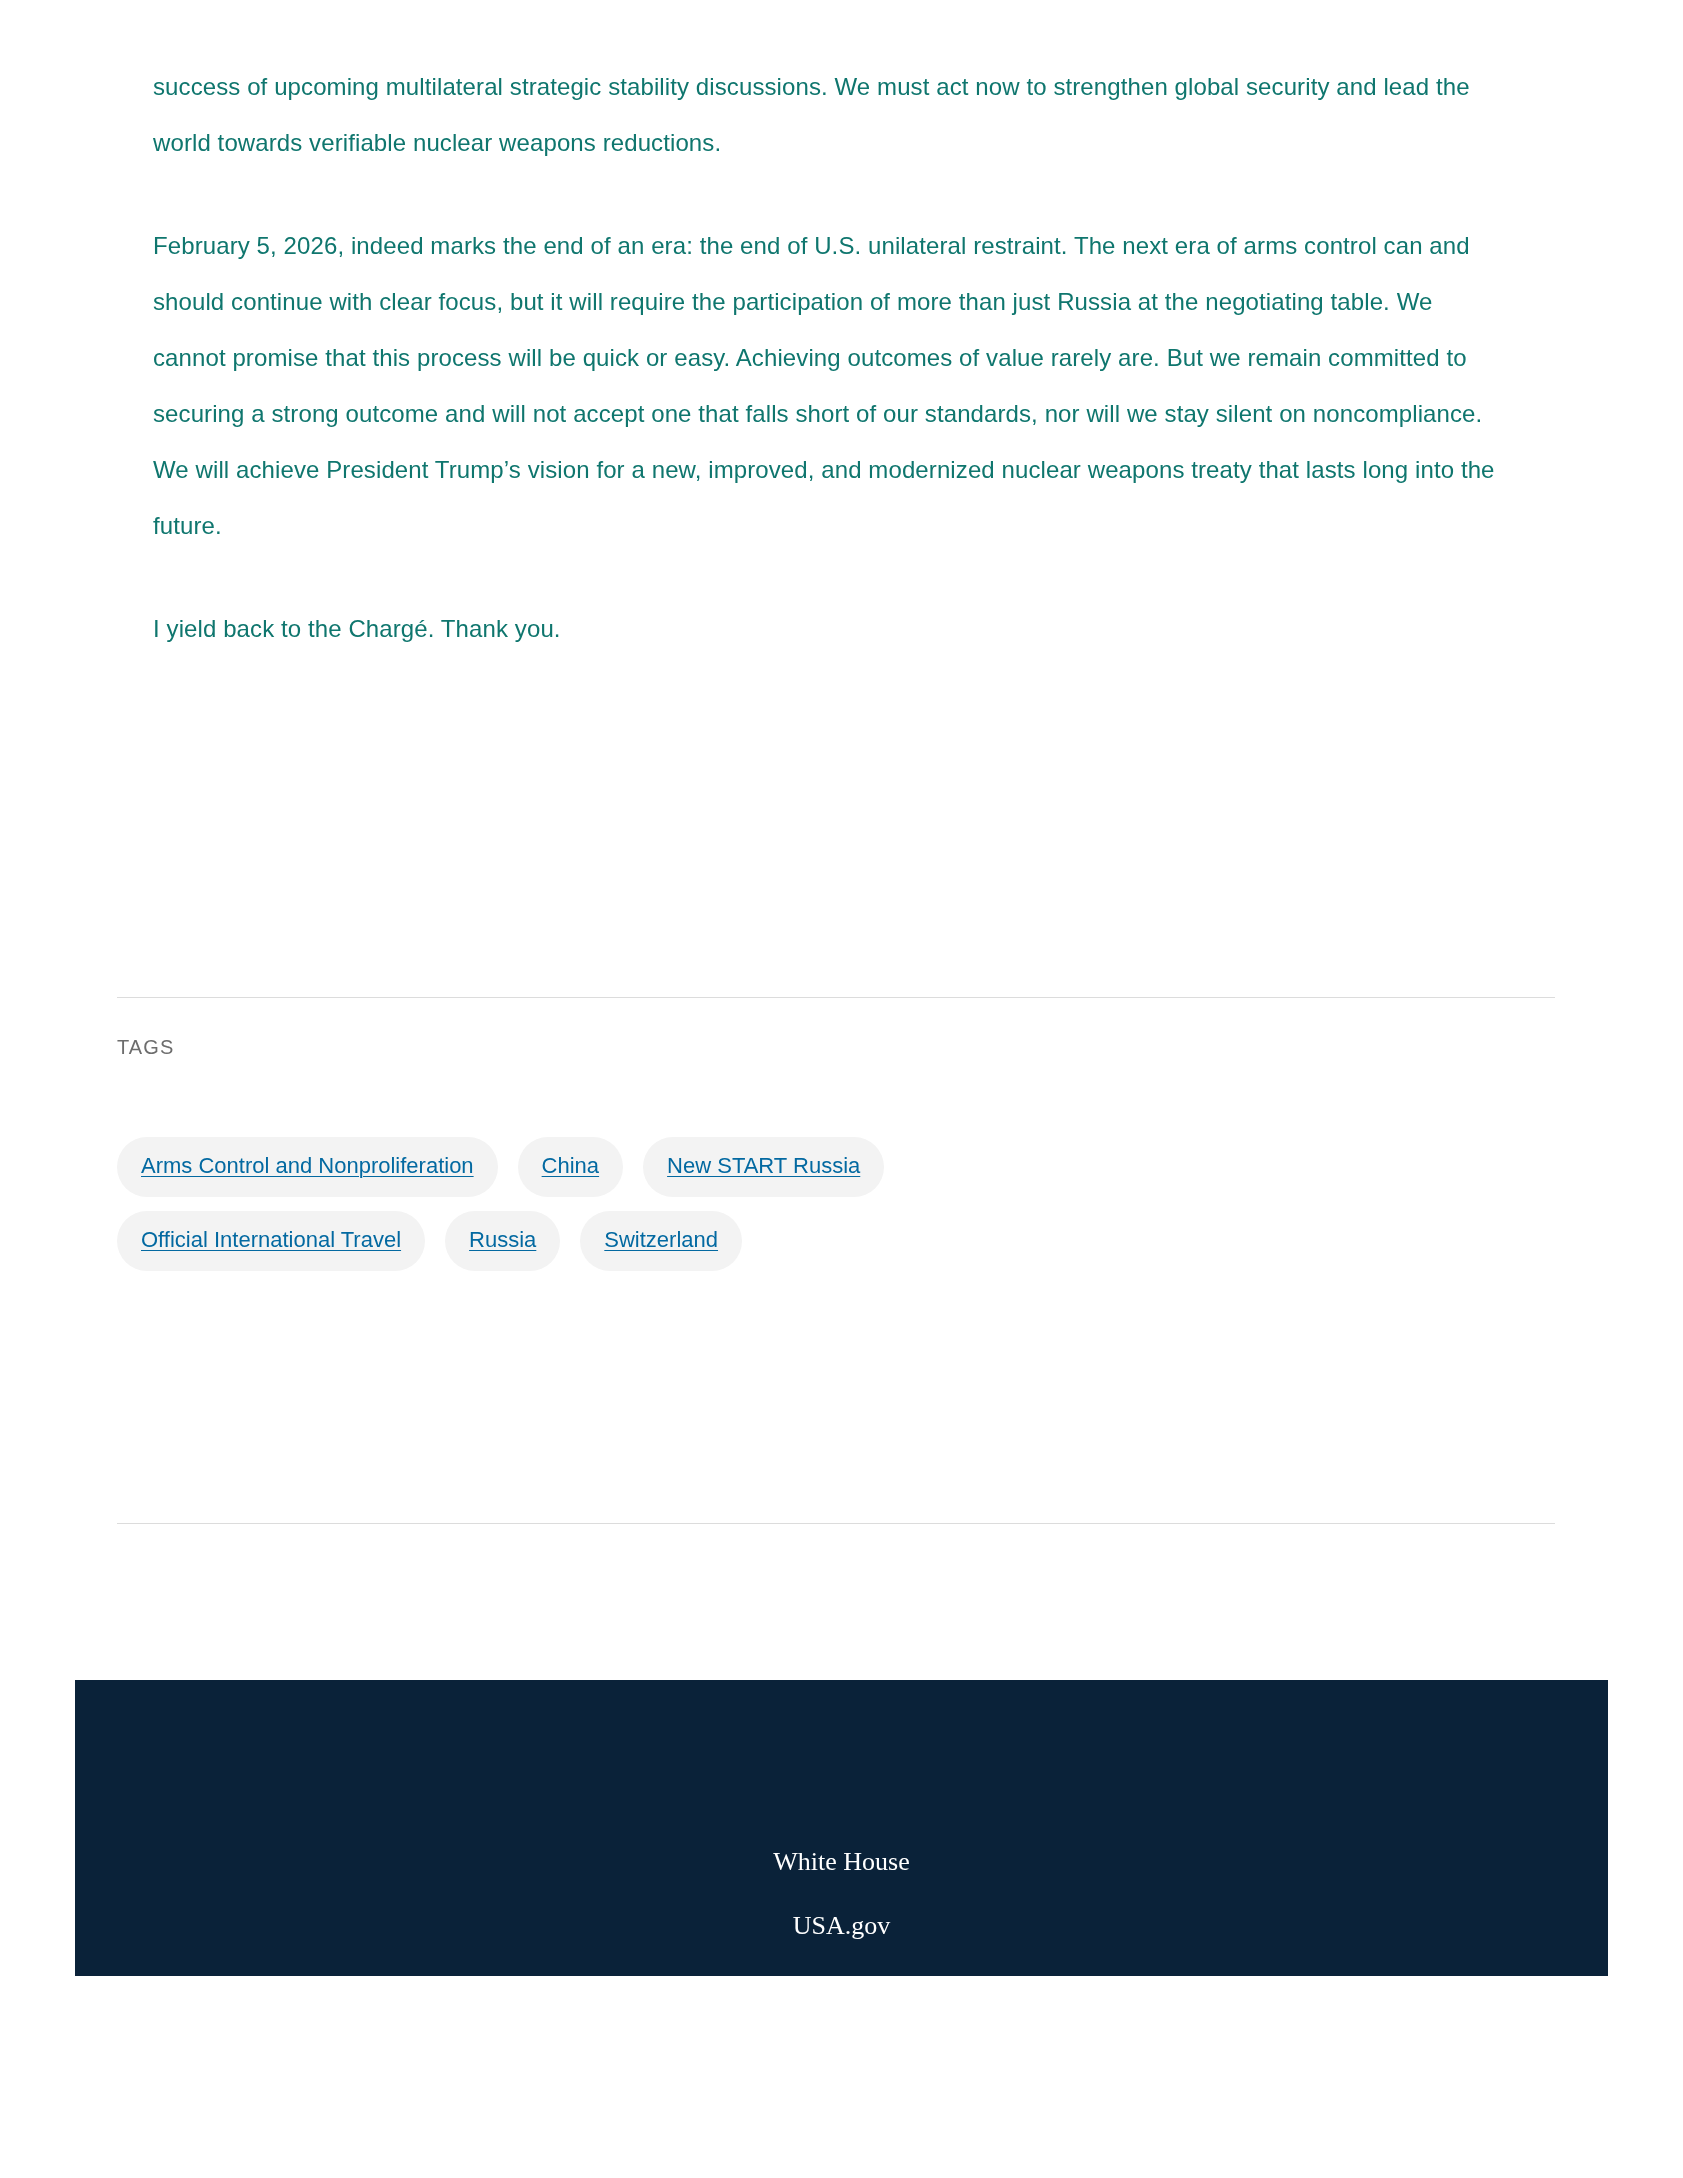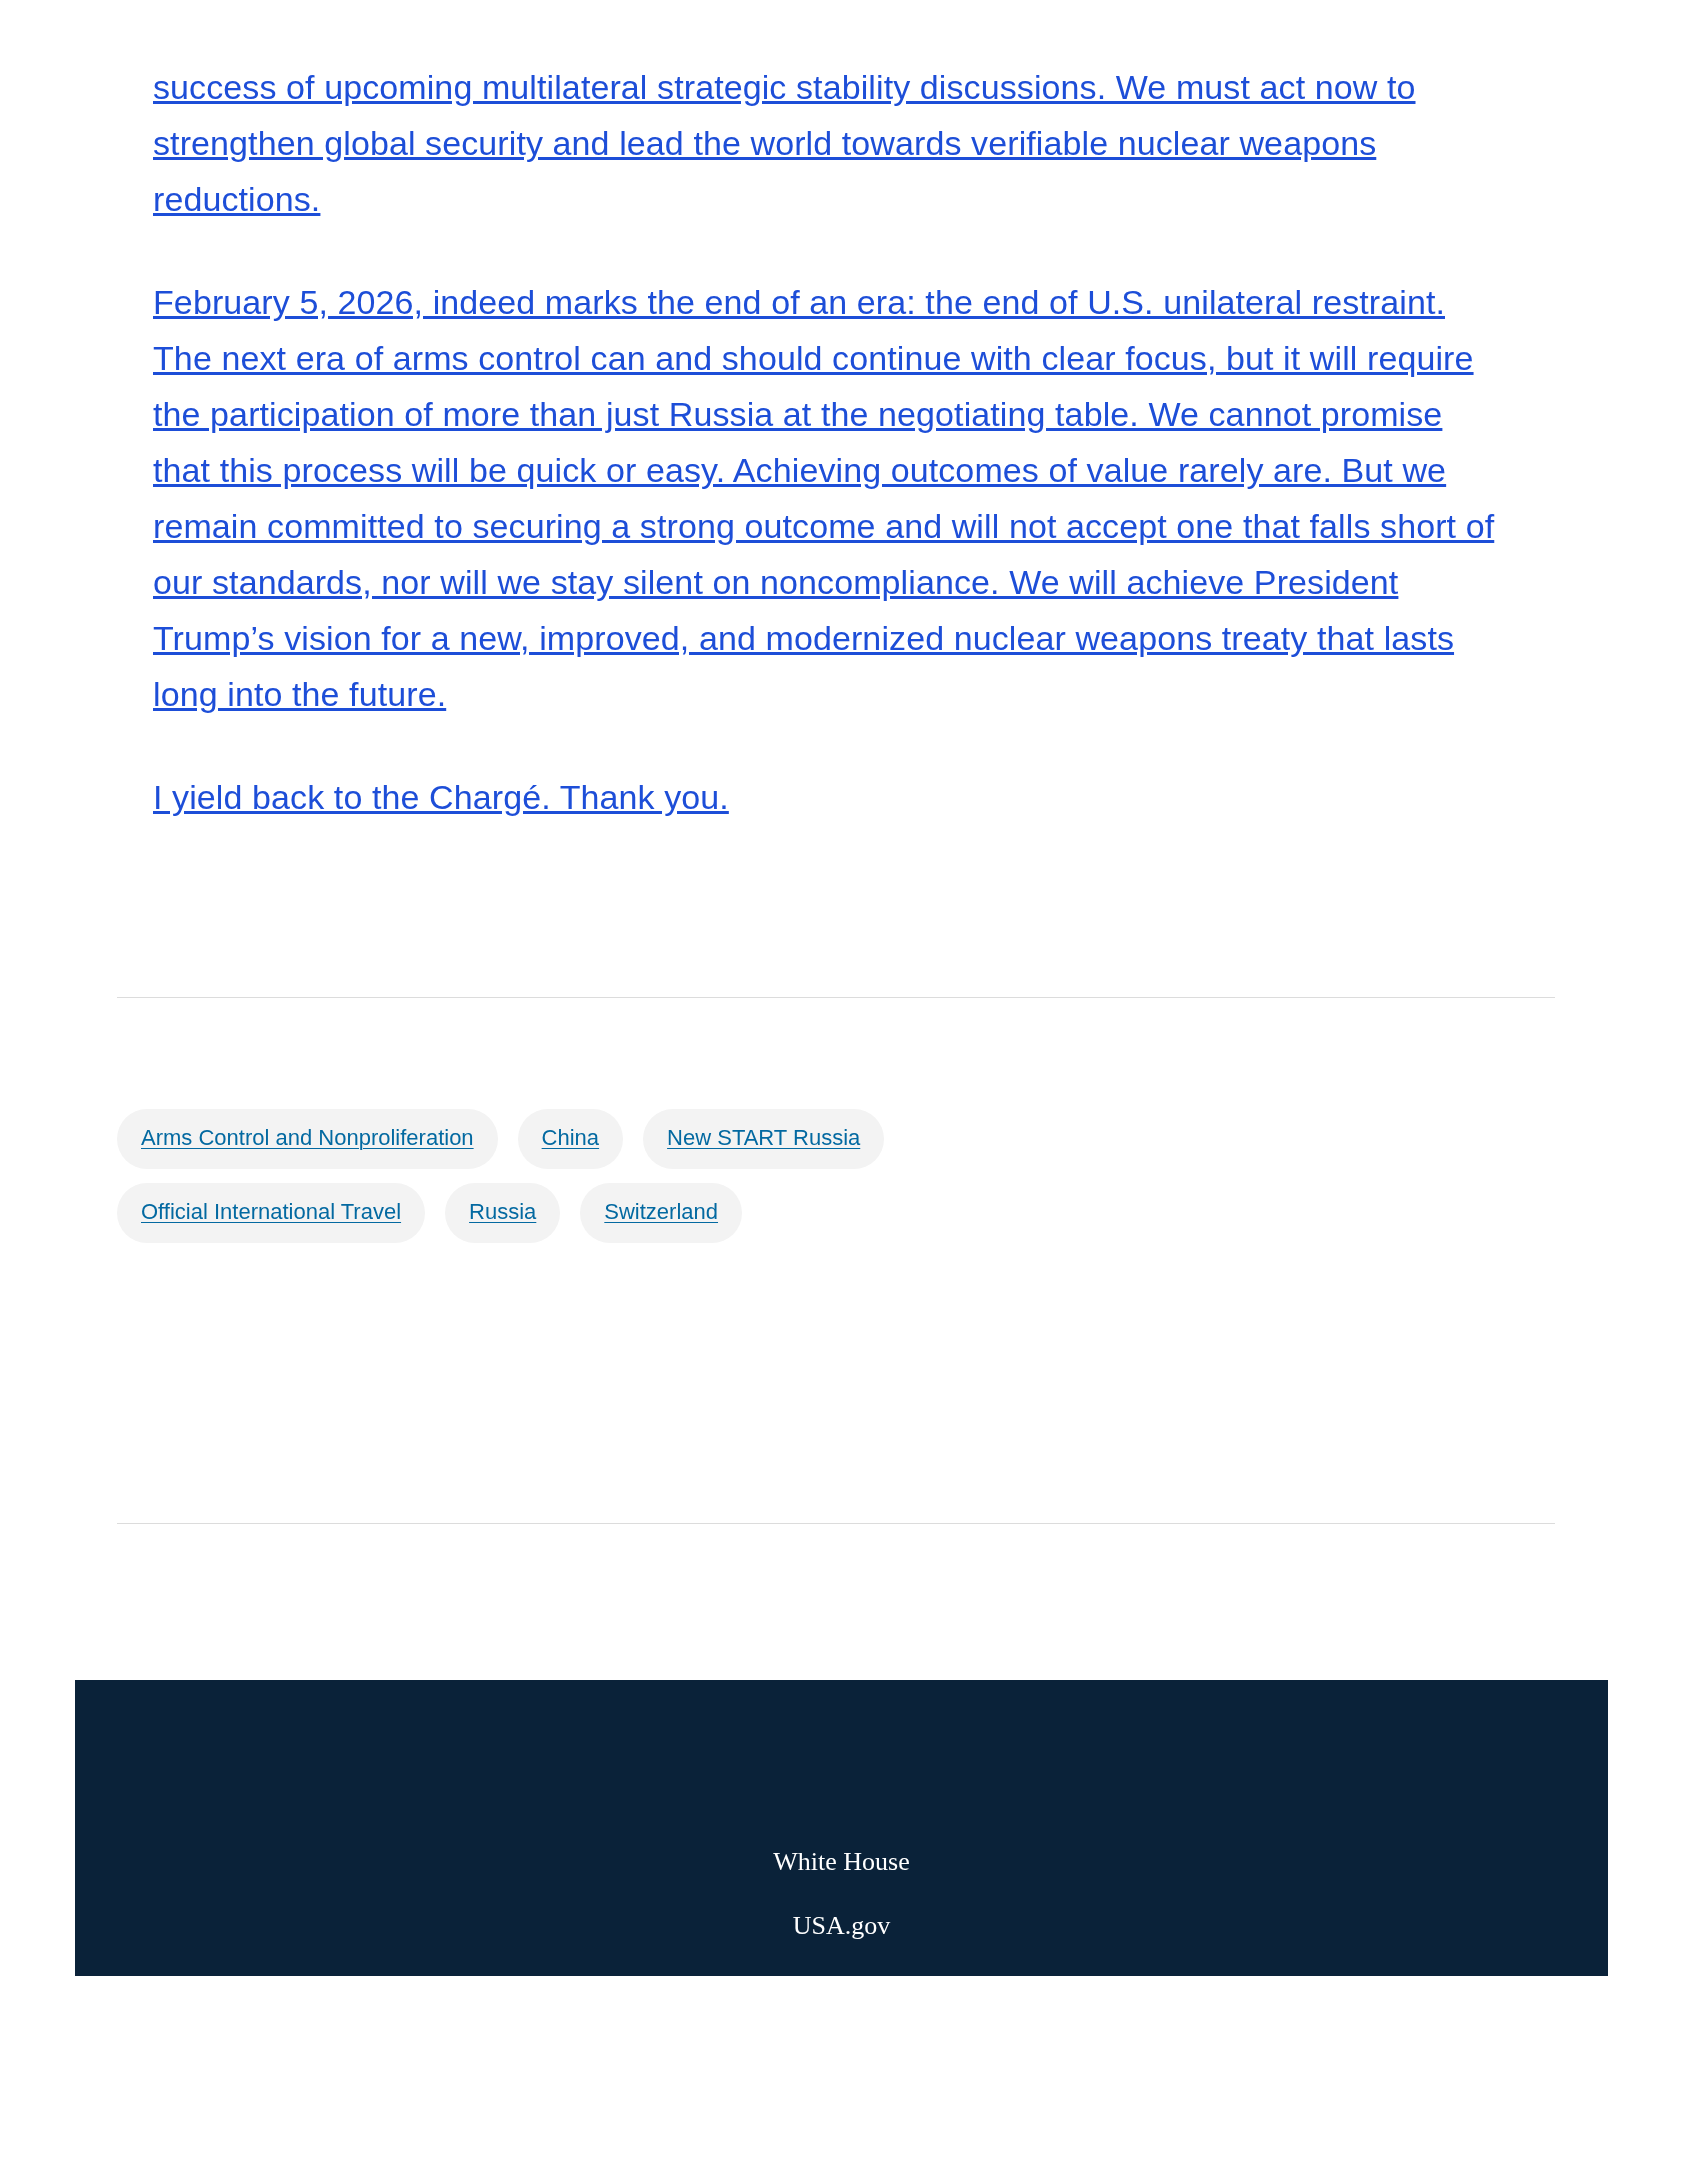--- a/index.html
+++ b/index.html
@@ -23,27 +23,26 @@
   }
 
   
   .article {
     position: absolute;
     left: 153px;
     top: 59px;
     width: 1356px;
   }
   .para {
-    font-size: 34px;
+    font-size: 24px;
     line-height: 56px;
-    color: #1d4ed8;
+    color: #0f766e;
     margin: 0 0 47px 0;
     letter-spacing: 0.1px;
     font-weight: 400;
-    text-decoration: underline;
   }
   .para:last-child { margin-bottom: 0; }
 
   
   .rule {
     position: absolute;
     left: 117px;
     width: 1438px;
     height: 1px;
     background: #dcdcdc;
@@ -127,20 +126,21 @@
 
   <div class="article">
     <p class="para">success of upcoming multilateral strategic stability discussions. We must act now to strengthen global security and lead the world towards verifiable nuclear weapons reductions.</p>
     <p class="para">February 5, 2026, indeed marks the end of an era: the end of U.S. unilateral restraint. The next era of arms control can and should continue with clear focus, but it will require the participation of more than just Russia at the negotiating table. We cannot promise that this process will be quick or easy. Achieving outcomes of value rarely are. But we remain committed to securing a strong outcome and will not accept one that falls short of our standards, nor will we stay silent on noncompliance. We will achieve President Trump’s vision for a new, improved, and modernized nuclear weapons treaty that lasts long into the future.</p>
     <p class="para">I yield back to the Chargé. Thank you.</p>
   </div>
 
   <div class="rule rule-top"></div>
 
   <div class="tags-section">
+    <div class="tags-label">TAGS</div>
     <div class="tag-list">
       <span class="tag-pill">
         <a class="tag-link">Arms Control and Nonproliferation</a>
       </span>
       <span class="tag-pill">
         <a class="tag-link">China</a>
       </span>
       <span class="tag-pill">
         <a class="tag-link">New START Russia</a>
       </span>

